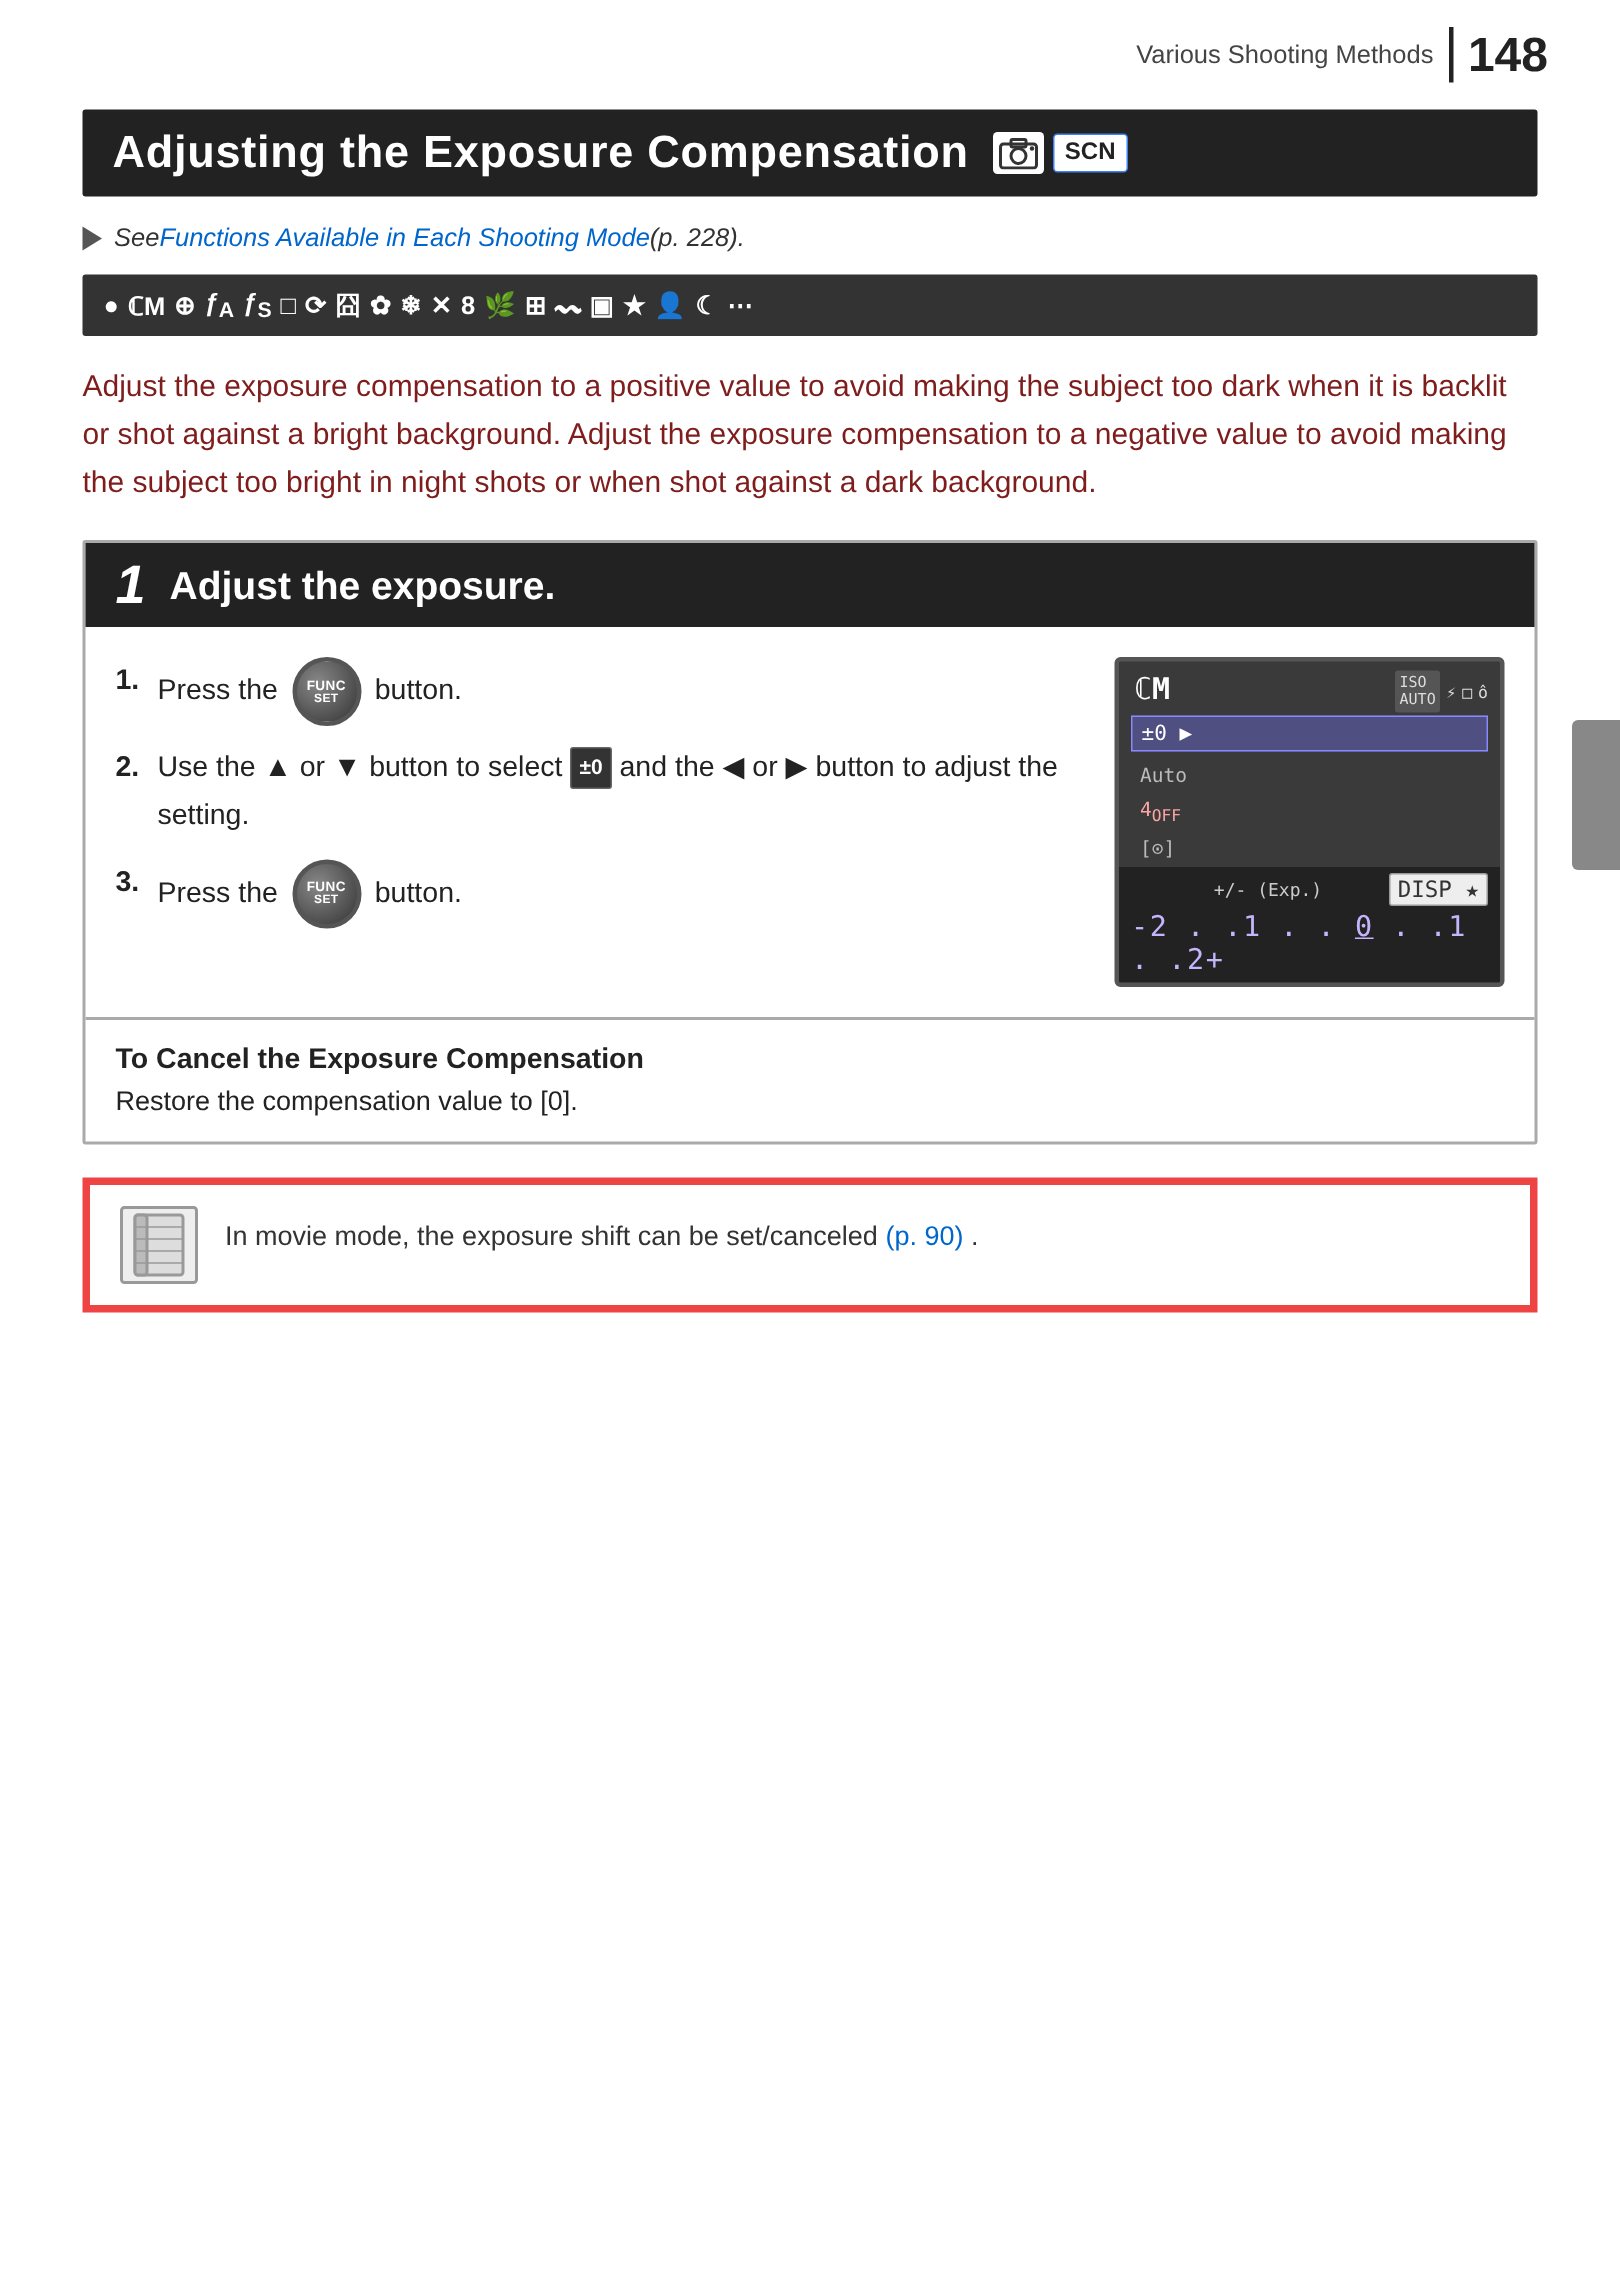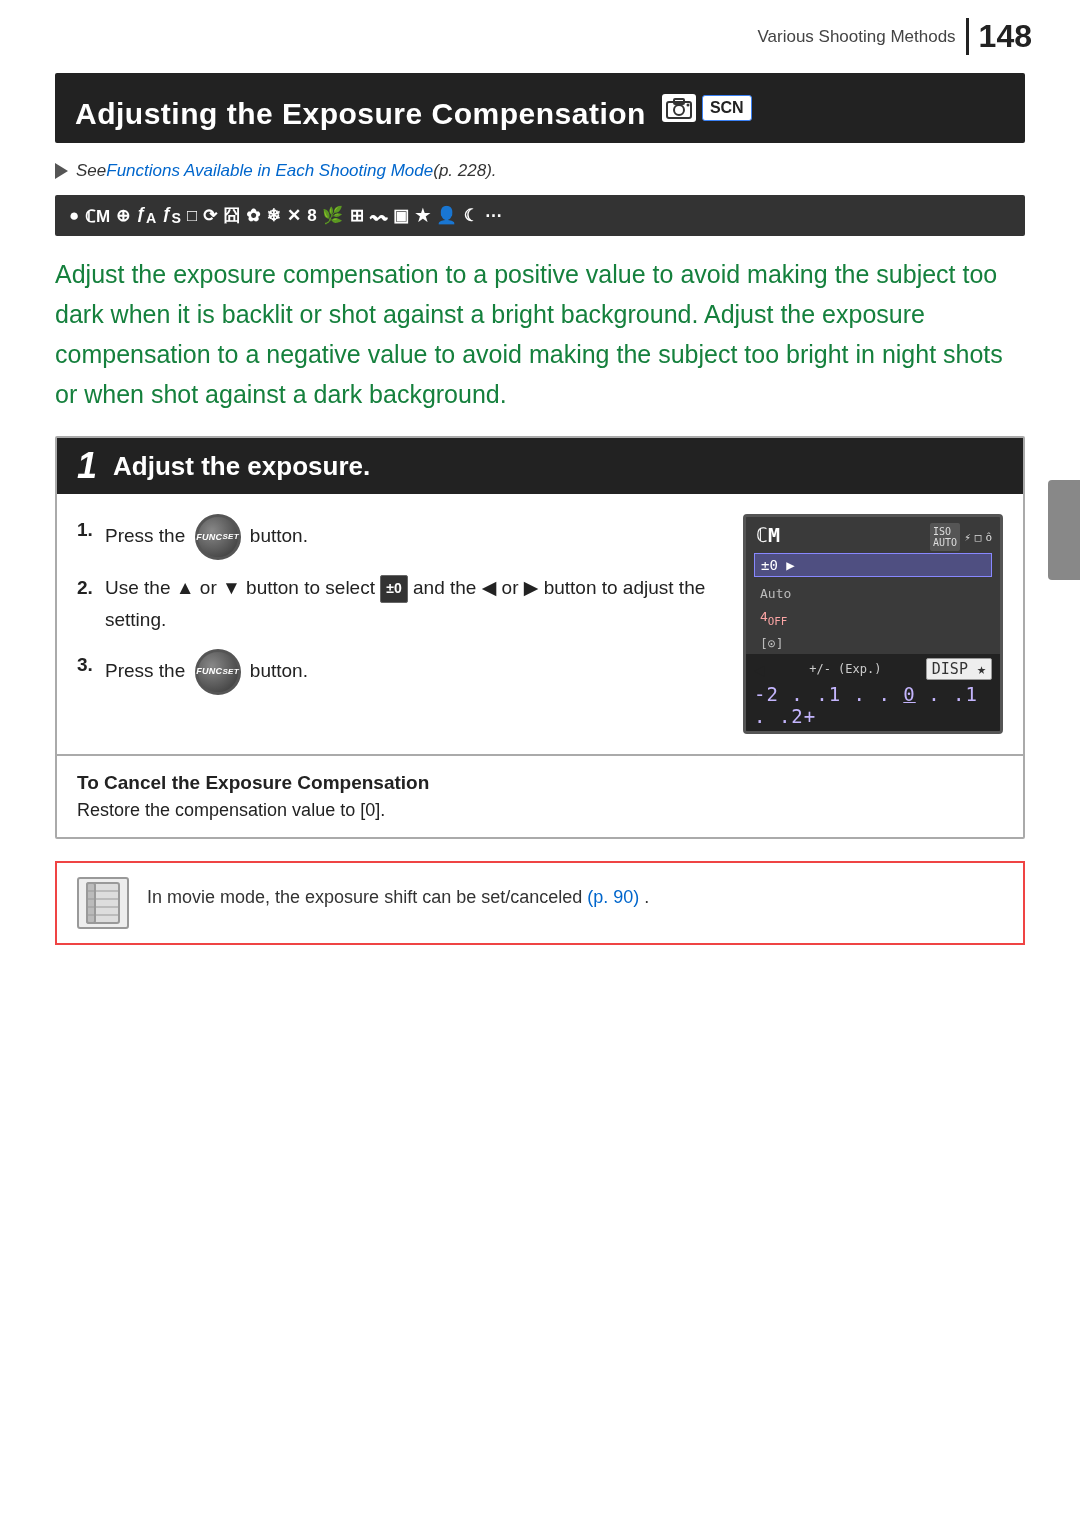--- a/index.html
+++ b/index.html
@@ -58,21 +58,20 @@
       margin-bottom: 18px;
       border-radius: 2px;
     }
 
     .title-text {
       color: #fff;
       font-size: 30px;
       font-weight: bold;
       letter-spacing: 0.5px;
       font-family: Arial Black, Arial, sans-serif;
-      margin-top: 12px;
     }
 
     .title-icons {
       margin-left: 16px;
       display: flex;
       align-items: center;
       gap: 6px;
     }
 
     .icon-badge {
@@ -136,24 +135,24 @@
     }
 
     .mode-icon {
       color: #fff;
       font-size: 17px;
       font-weight: bold;
     }
 
     
     .description {
-      font-size: 25px;
+      font-size: 20px;
       line-height: 1.6;
       margin-bottom: 22px;
-      color: #15803d;
+      color: #7f1d1d;
     }
 
     
     .step-section {
       border: 2px solid #aaa;
       border-radius: 2px;
       margin-bottom: 22px;
     }
 
     .step-header {
@@ -222,23 +221,21 @@
       vertical-align: middle;
       margin: 0 4px;
       flex-shrink: 0;
       text-align: center;
       line-height: 1.1;
       letter-spacing: 0.3px;
     }
 
     .func-btn-inner {
       display: flex;
-      flex-direction: row;
-      align-items: center;
-      font-style: italic;
+      flex-direction: column;
     }
 
     .func-btn-top {
       font-size: 9px;
       line-height: 1;
     }
 
     .func-btn-bottom {
       font-size: 8px;
       line-height: 1;
@@ -339,21 +336,21 @@
 
     .cancel-text {
       font-size: 18px;
     }
 
     
     .note-box {
       display: flex;
       align-items: flex-start;
       gap: 18px;
-      border: 2px solid #ef4444;
+      border: 5px solid #ef4444;
       padding: 14px 20px;
       margin-top: 20px;
     }
 
     .note-icon {
       width: 52px;
       height: 52px;
       flex-shrink: 0;
       background: #eee;
       border: 2px solid #999;

